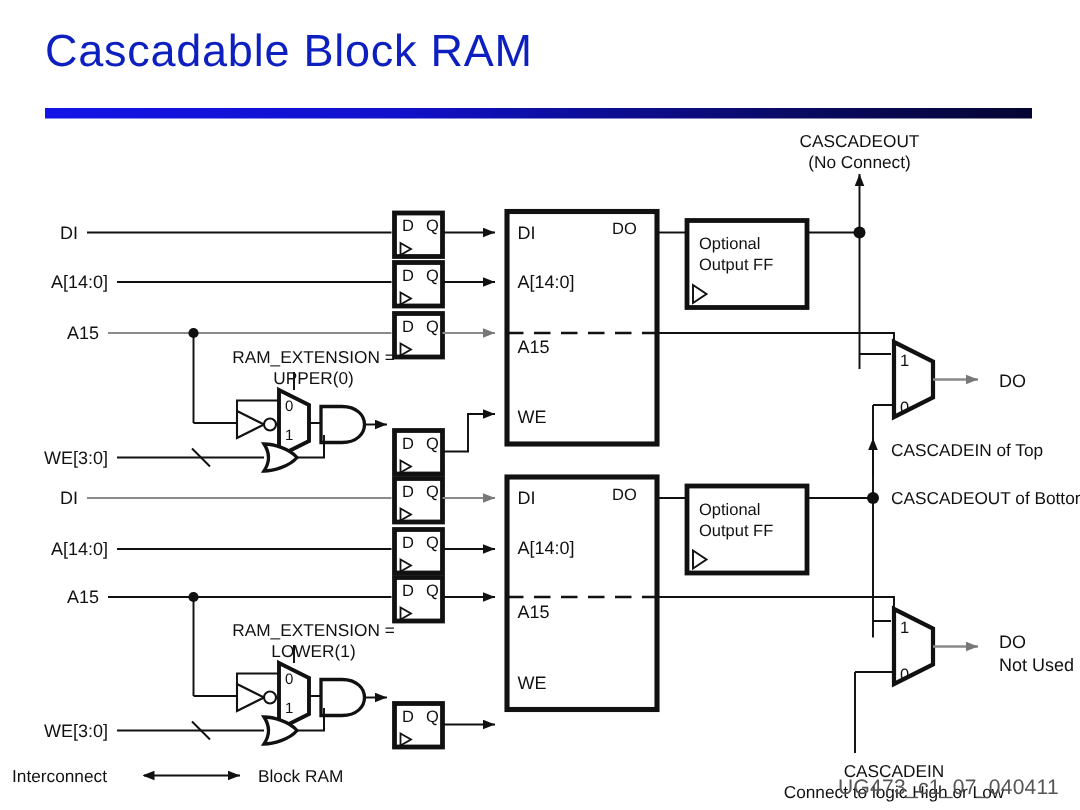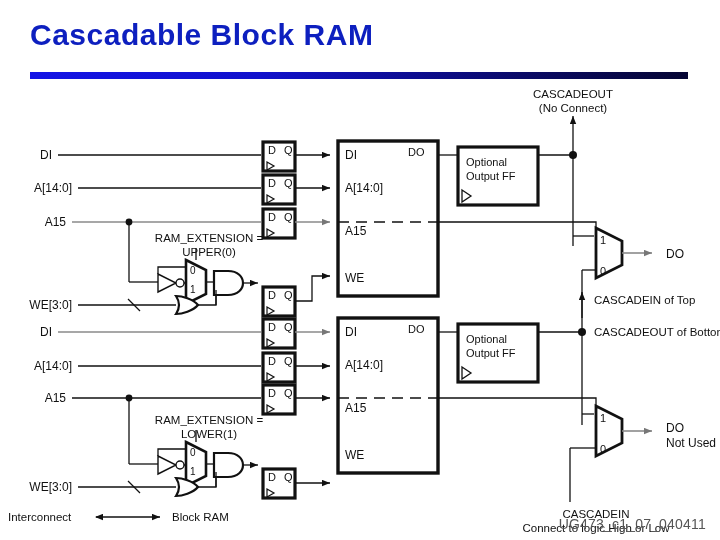--- a/index.html
+++ b/index.html
@@ -11,21 +11,21 @@
     overflow:hidden;
     position:relative;
   }
   #slide{position:relative;width:720px;height:540px;}
 
   
   .title{
     position:absolute;
     left:30px; top:18px;
     font-size:30px;
-    font-weight:bold;
+    font-weight:normal;
     color:#0d1fbf;
     letter-spacing:0.5px;
     white-space:nowrap;
   }
   .title-rule{
     position:absolute;
     left:30px; top:72px;
     width:658px; height:7px;
     background:linear-gradient(to right,#1414e6 0%,#1111cc 35%,#0a0a66 75%,#050533 100%);
   }

